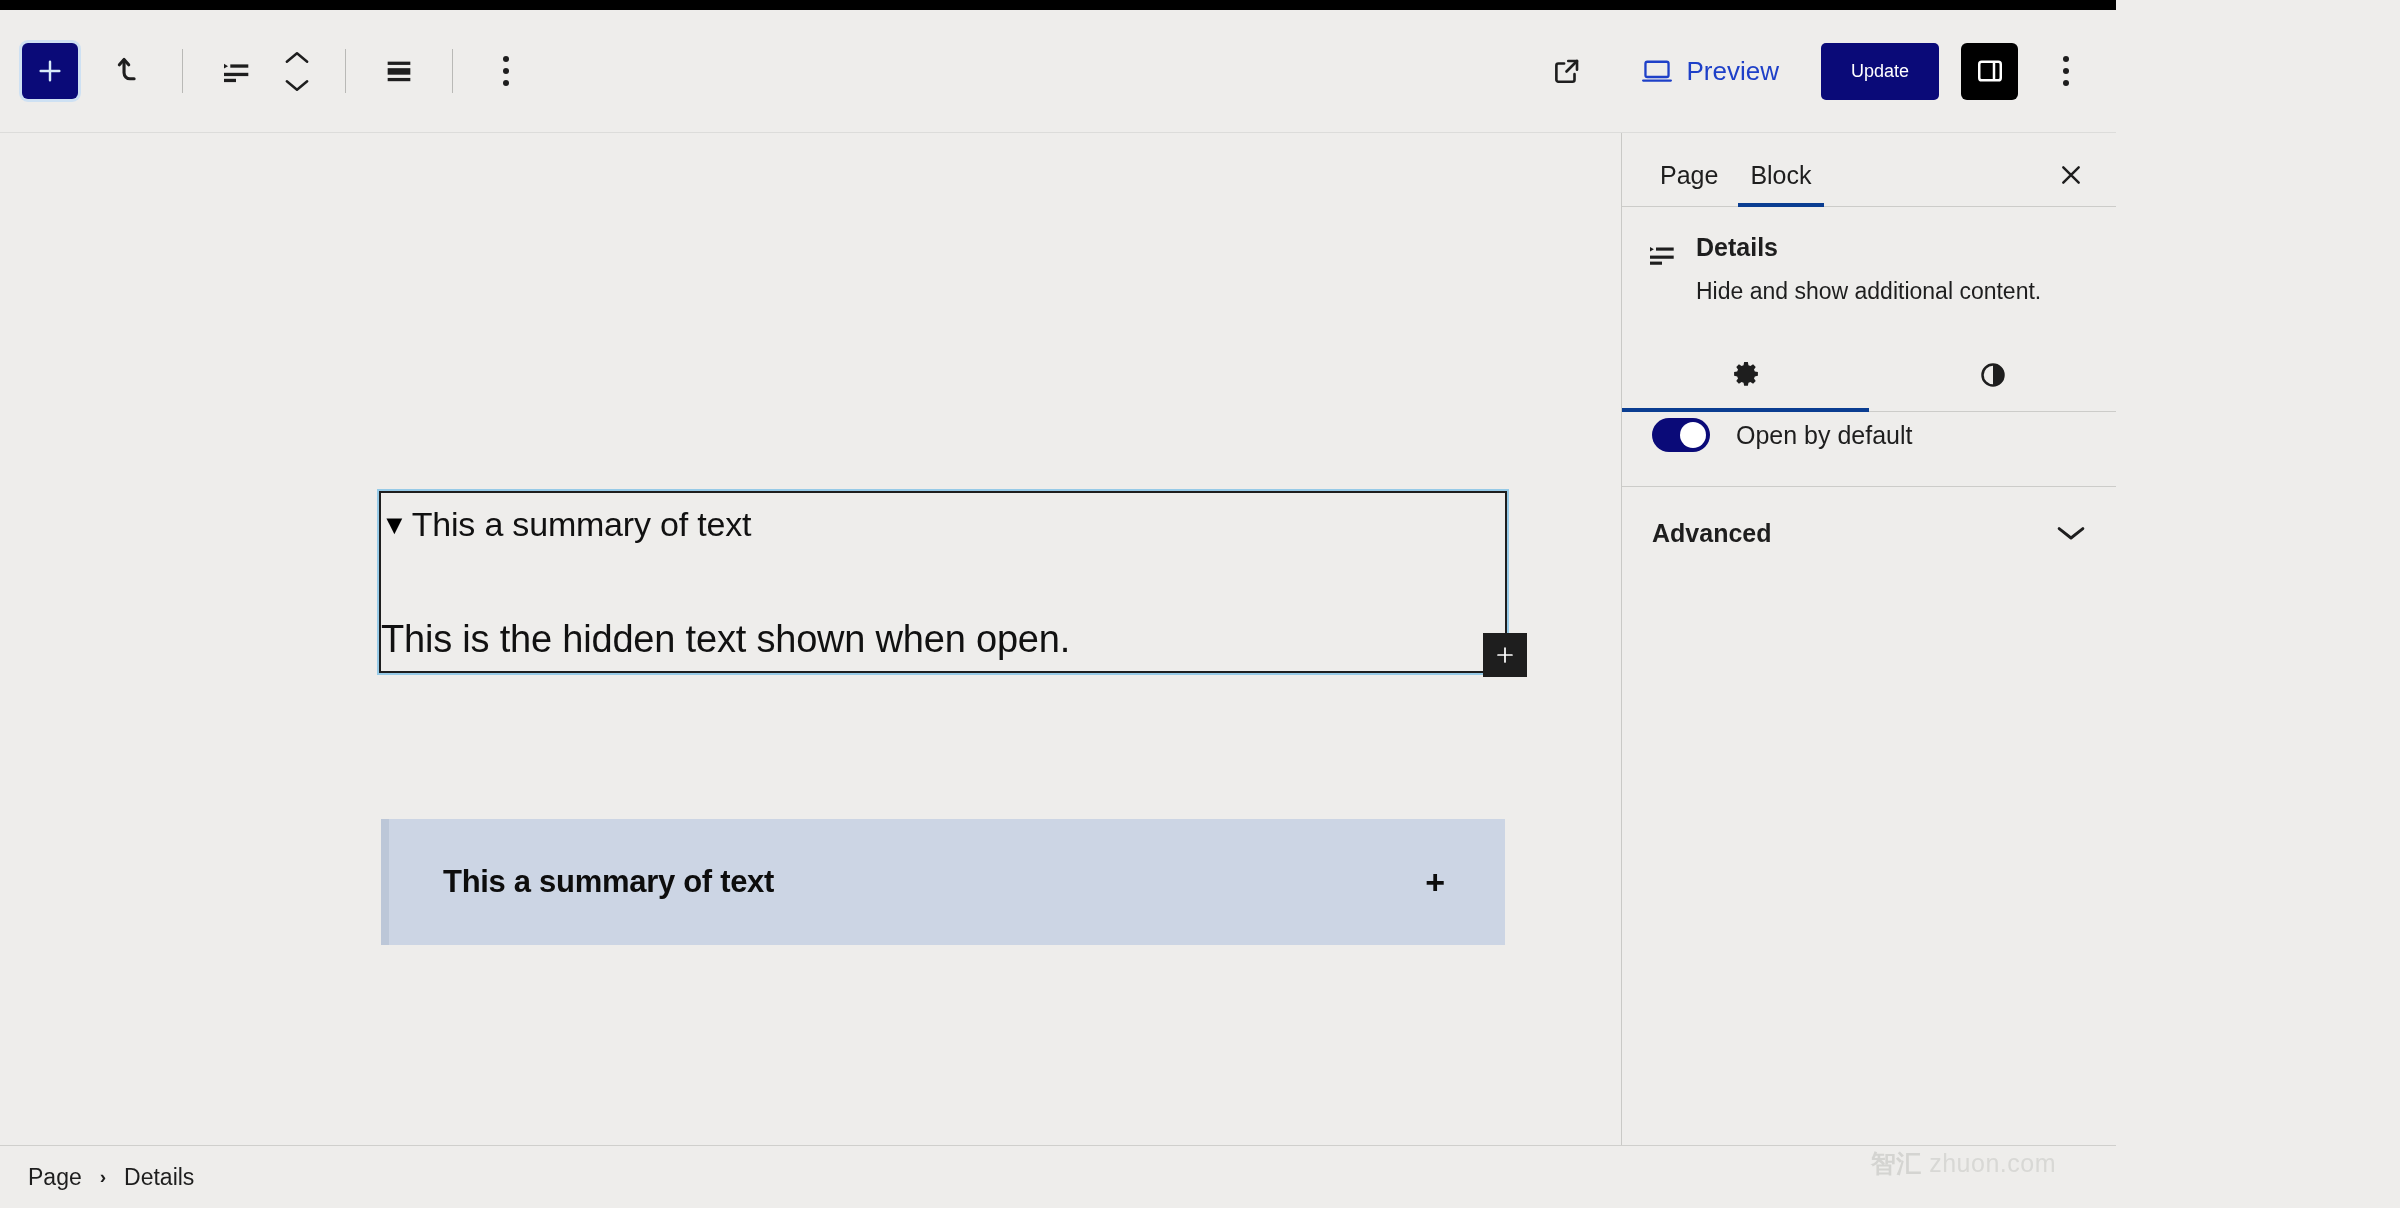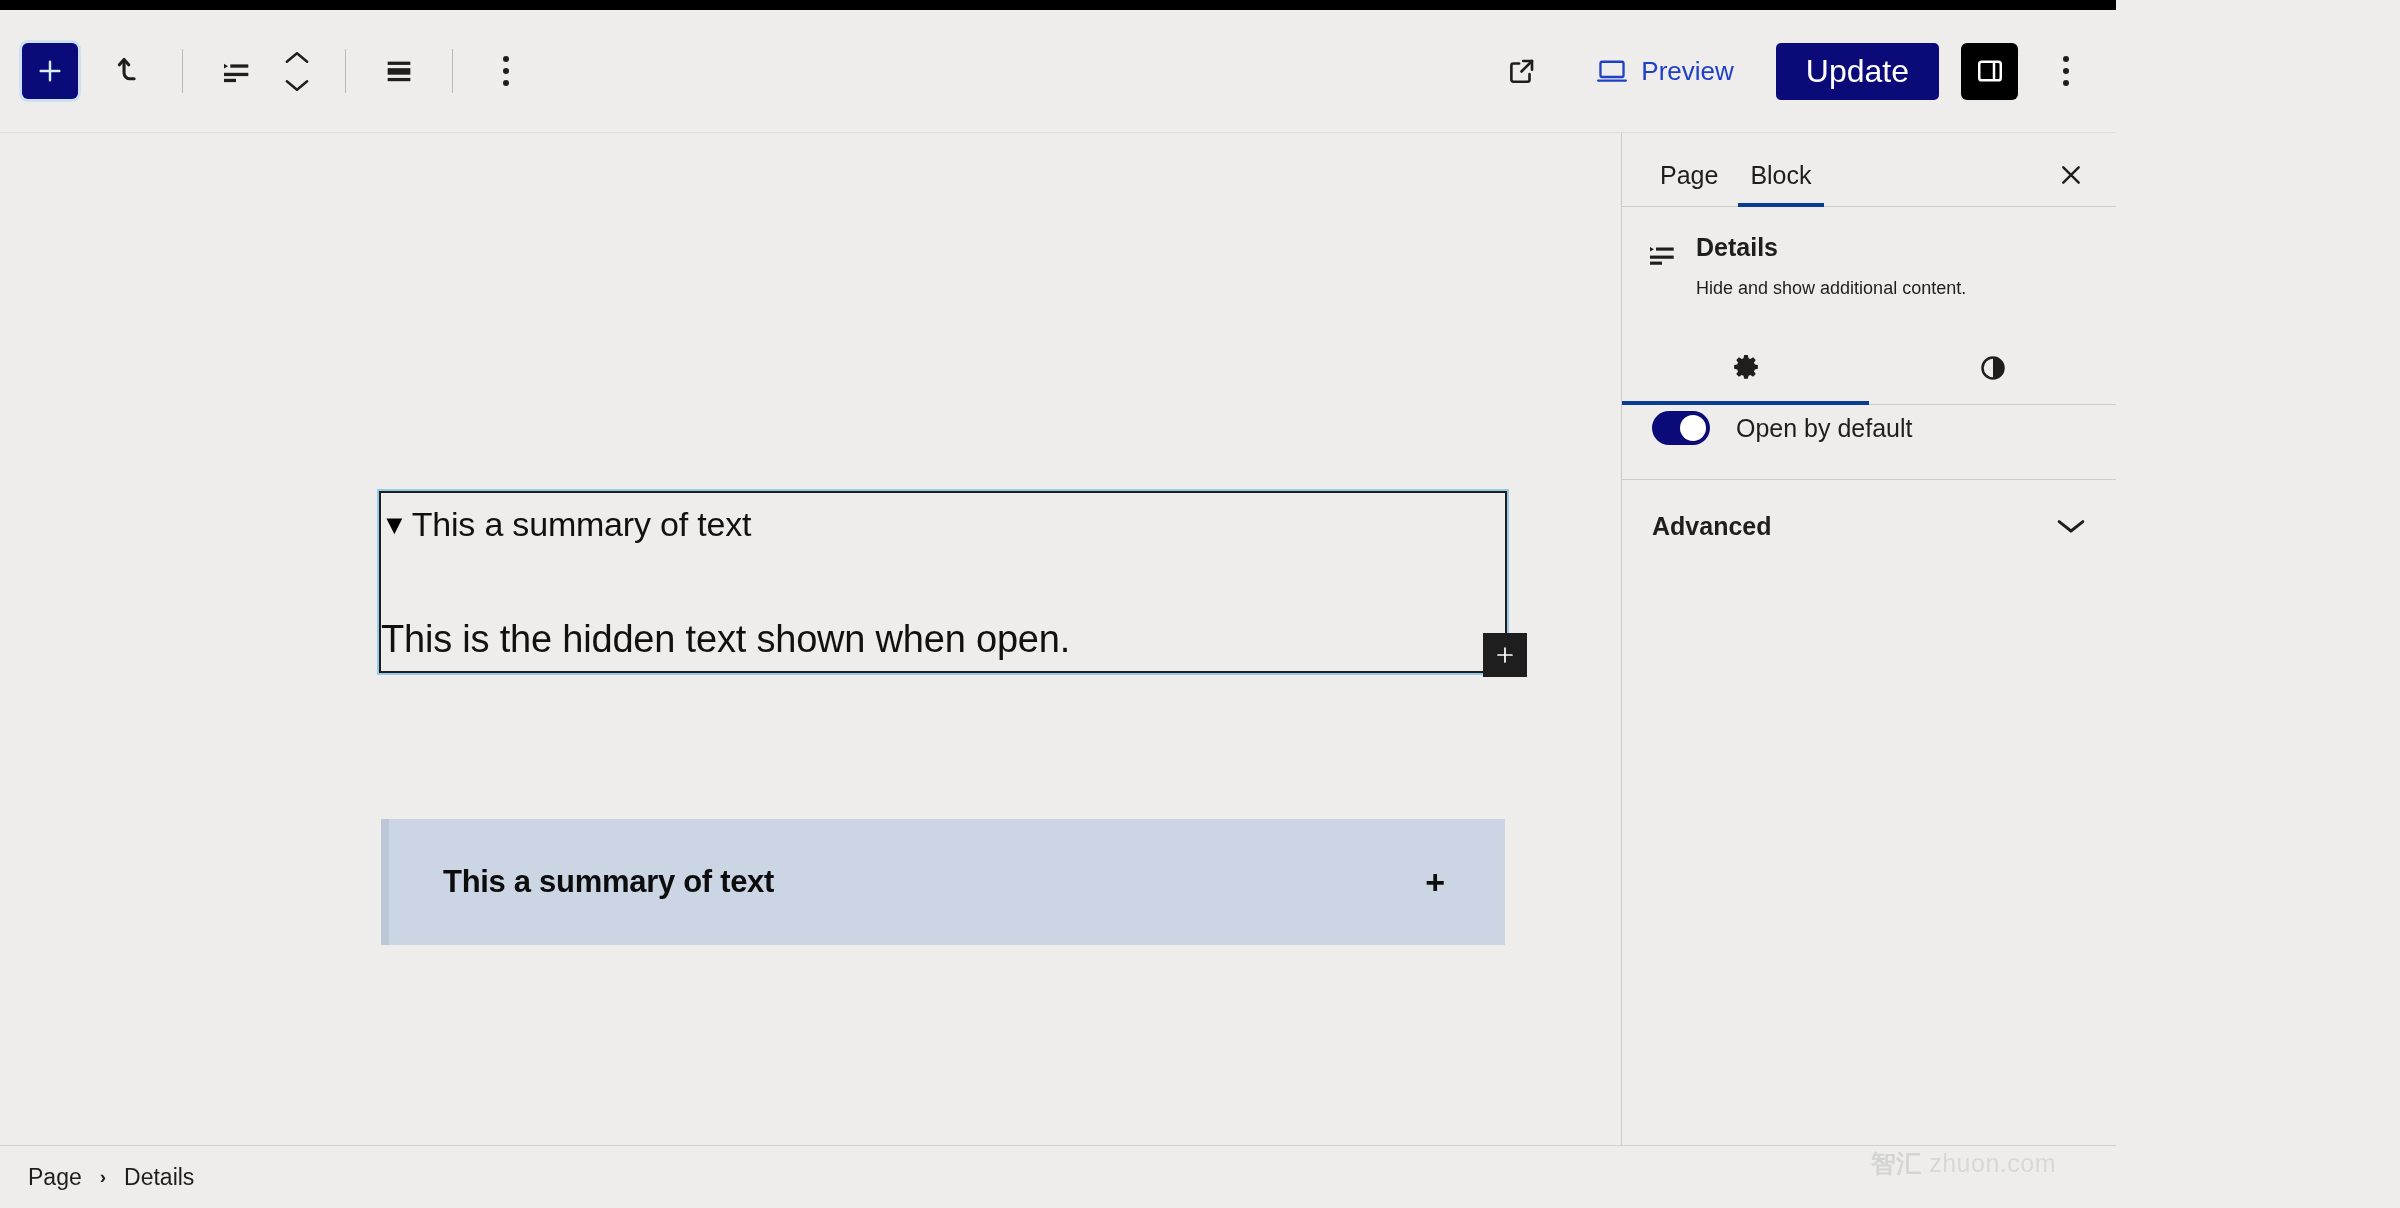--- a/index.html
+++ b/index.html
@@ -131,21 +131,21 @@
     padding: 10px 16px;
     border-radius: 4px;
     cursor: pointer;
     margin-right: 26px;
     white-space: nowrap;
   }
 
   .tb-update {
     background: #0a0a78;
     color: #ffffff;
-    font-size: 32px;
+    font-size: 18px;
     font-weight: 400;
     padding: 0 30px;
     height: 57px;
     display: flex;
     align-items: center;
     border-radius: 5px;
     border: none;
     cursor: pointer;
     font-family: "Liberation Sans", sans-serif;
     margin-right: 22px;
@@ -372,21 +372,21 @@
   .sb-blockmeta { flex: 1 1 auto; }
 
   .sb-blocktitle {
     font-size: 25px;
     font-weight: 700;
     color: #1e1e1e;
     margin-bottom: 14px;
   }
 
   .sb-blockdesc {
-    font-size: 18px;
+    font-size: 23px;
     color: #1e1e1e;
     line-height: 1.35;
   }
 
   
   .sb-iconTabs {
     display: flex;
     border-bottom: 1px solid #ccccc9;
     margin: 10px 0 0 0;
   }

